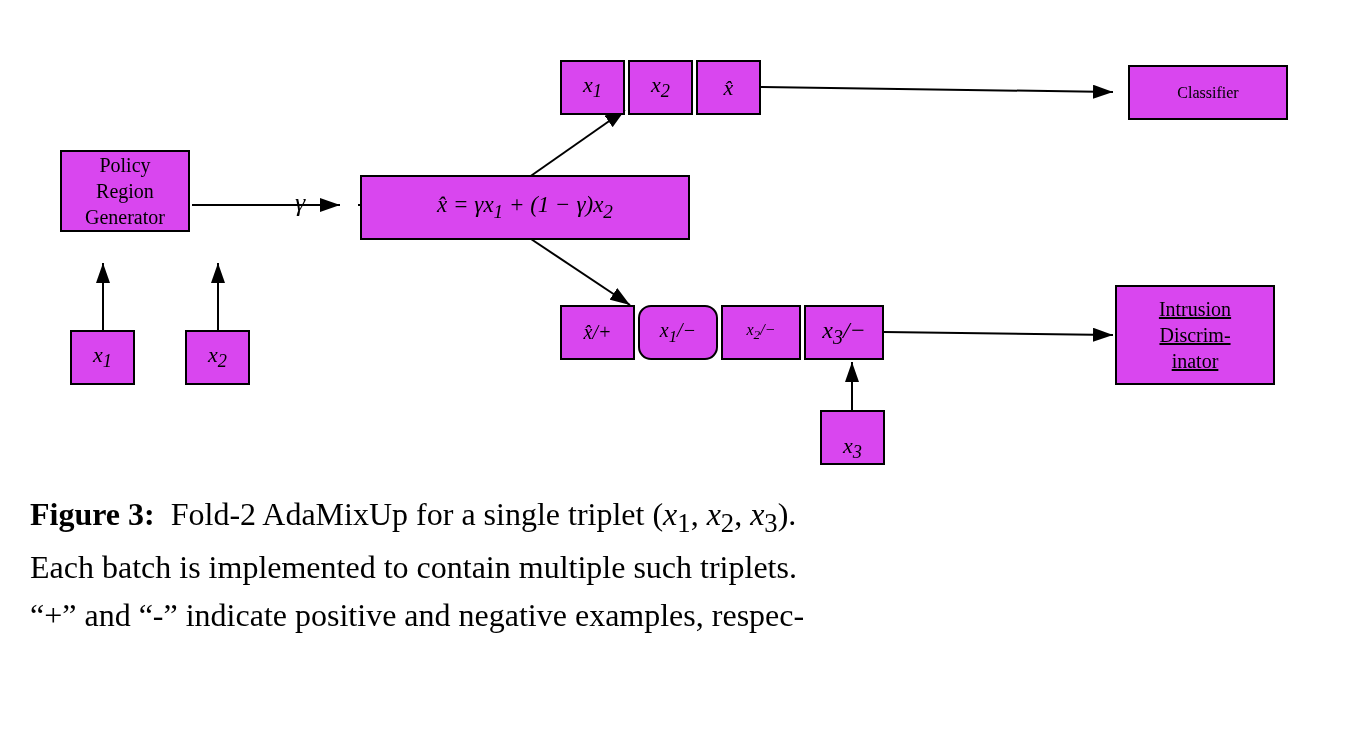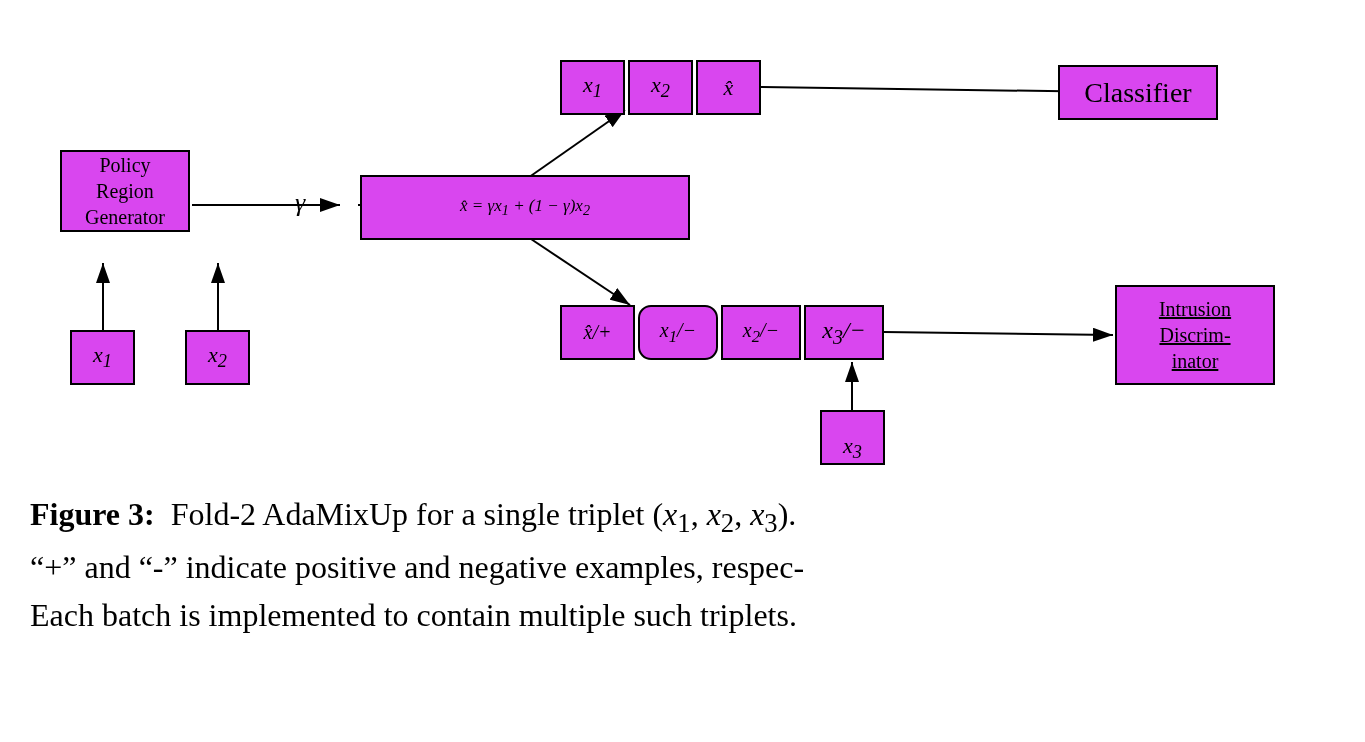--- a/index.html
+++ b/index.html
@@ -82,25 +82,25 @@
     }
     #box-top-xhat {
       left: 666px;
       top: 40px;
       width: 65px;
       height: 55px;
     }
 
     
     #box-classifier {
-      left: 1028px;
+      left: 1098px;
       top: 45px;
       width: 160px;
       height: 55px;
-      font-size: 28px;
+      font-size: 16px;
       justify-content: center;
     }
 
     
     #box-bot-xhat {
       left: 530px;
       top: 285px;
       width: 75px;
       height: 55px;
     }
@@ -199,21 +199,21 @@
     <span style="white-space:pre-line; font-size:20px;">Policy
 Region
 Generator</span>
   </div>
 
   <div style="position:absolute; left:265px; top:168px; font-size:26px; font-style:italic;">
     <span>γ</span>
   </div>
 
   <div class="box" id="box-formula">
-    <span style="font-style:italic; font-size:17px;">
+    <span style="font-style:italic; font-size:23px;">
       <i>x̂</i> = <i>γx</i><sub>1</sub> + (1 − <i>γ</i>)<i>x</i><sub>2</sub>
     </span>
   </div>
 
   <div class="box" id="box-x1">
     <span style="font-style:italic;"><i>x</i><sub>1</sub></span>
   </div>
 
   <div class="box" id="box-x2">
     <span style="font-style:italic;"><i>x</i><sub>2</sub></span>
@@ -233,21 +233,21 @@
     <span>Classifier</span>
   </div>
 
   <div class="box" id="box-bot-xhat">
     <span style="font-style:italic; font-size:20px;"><i>x̂</i>/+</span>
   </div>
   <div class="box" id="box-bot-x1m">
     <span style="font-style:italic; font-size:20px;"><i>x</i><sub>1</sub>/−</span>
   </div>
   <div class="box" id="box-bot-x2m">
-    <span style="font-style:italic; font-size:20px;"><i>x</i><sub>2</sub>/−</span>
+    <span style="font-style:italic; font-size:16px;"><i>x</i><sub>2</sub>/−</span>
   </div>
   <div class="box" id="box-bot-x3m">
     <span style="font-style:italic; font-size:24px;"><i>x</i><sub>3</sub>/−</span>
   </div>
 
   <div class="box" id="box-intruder">
     <span style="white-space:pre-line; font-size:20px;">Intrusion
 Discrim-
 inator</span>
   </div>
@@ -255,18 +255,18 @@
   <div class="box" id="box-x3">
     <span style="font-style:italic;margin-top:21px;"><i>x</i><sub>3</sub></span>
   </div>
 </div>
 
 <div class="caption">
   <p>
     <b>Figure 3:</b>&nbsp; Fold-2 AdaMixUp for a single triplet (<i>x</i><sub>1</sub>, <i>x</i><sub>2</sub>, <i>x</i><sub>3</sub>).
   </p>
   <p>
+    Each batch is implemented to contain multiple such triplets.
+  </p>
+  <p>
     “+” and “-” indicate positive and negative examples, respec-
   </p>
-  <p>
-    Each batch is implemented to contain multiple such triplets.
-  </p>
 </div>
 
 </body></html>

